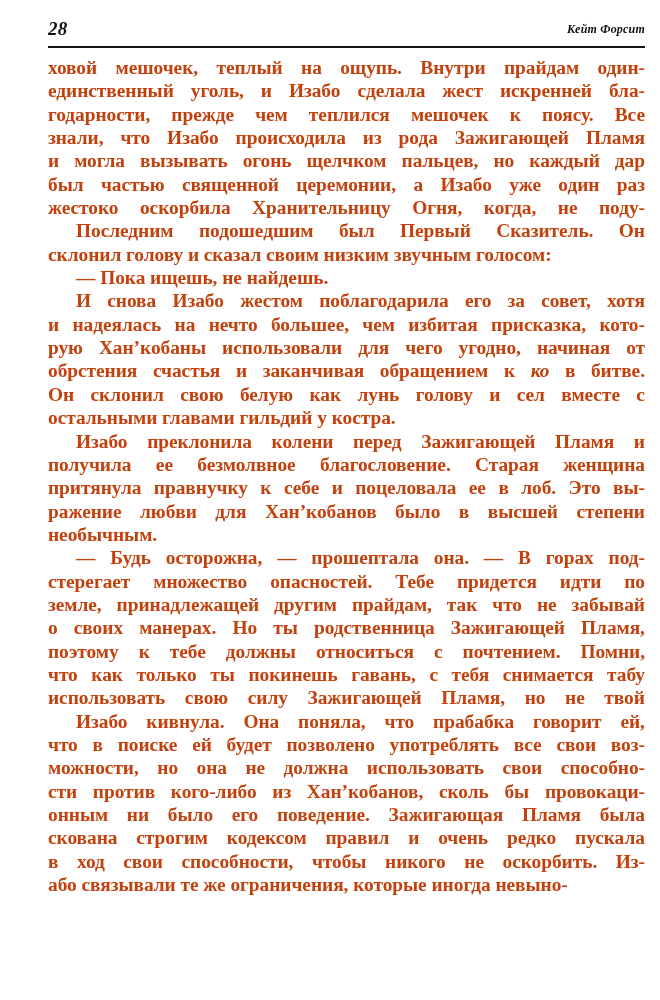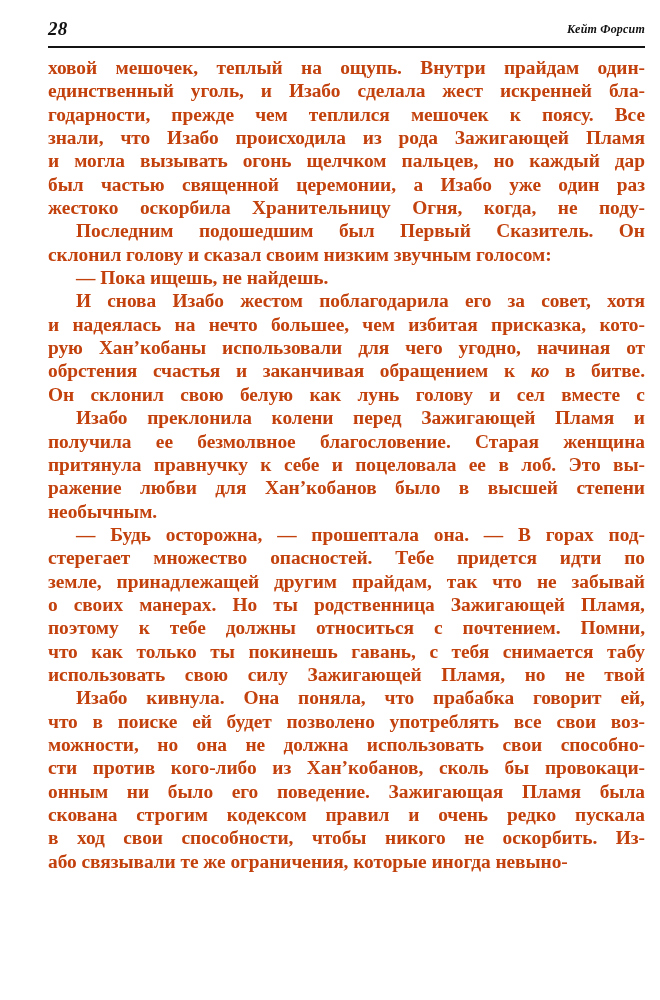--- a/index.html
+++ b/index.html
@@ -244,20 +244,21 @@
           <span>свою</span>
           <span>белую</span>
           <span>как</span>
           <span>лунь</span>
           <span>голову</span>
           <span>и</span>
           <span>сел</span>
           <span>вместе</span>
           <span>с</span>
         </div>
+        <div class="line"><span>остальными</span><span> главами</span><span> гильдий</span><span> у</span><span> костра.</span></div>
       </div>
       <div class="para">
         <div class="line justify indent">
           <span>Изабо</span>
           <span>преклонила</span>
           <span>колени</span>
           <span>перед</span>
           <span>Зажигающей</span>
           <span>Пламя</span>
           <span>и</span>

